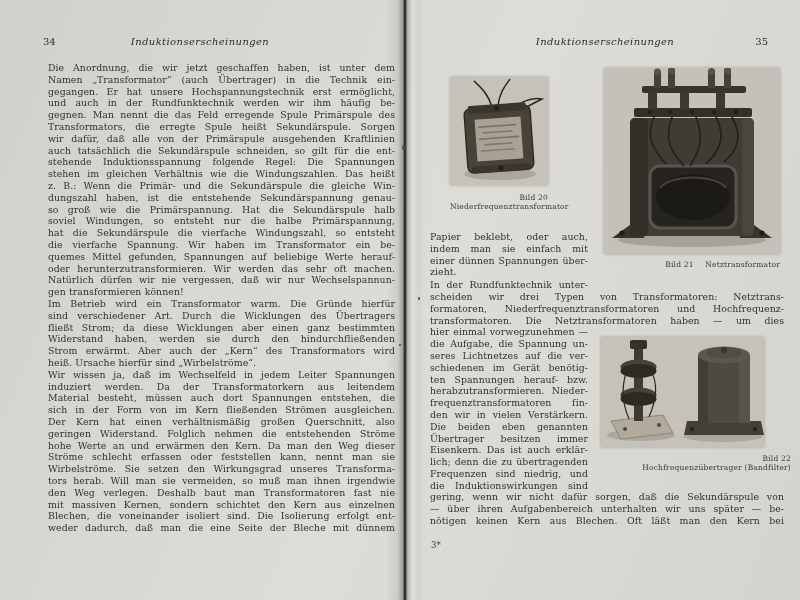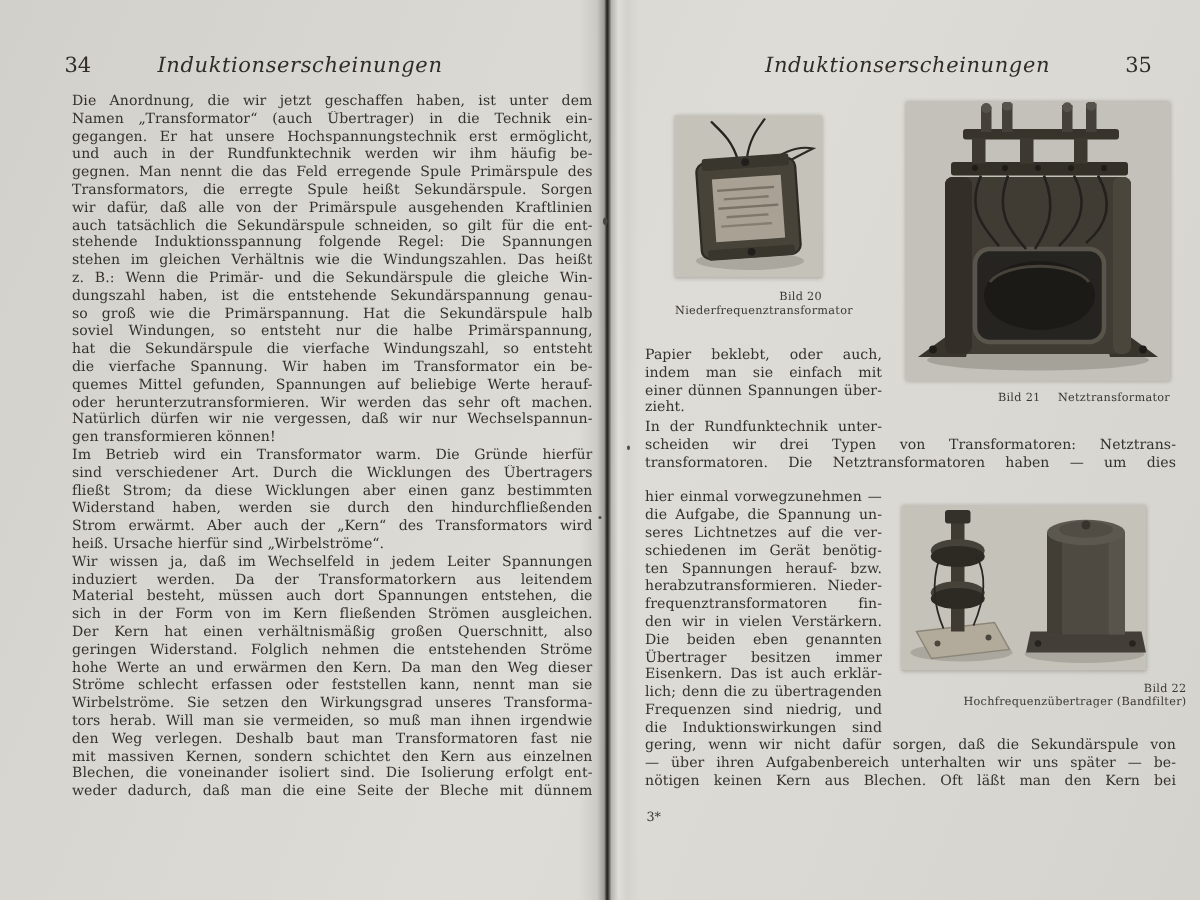--- a/index.html
+++ b/index.html
@@ -14,21 +14,21 @@
     background:linear-gradient(112deg,#d2d0ca 0%,#d9d7d1 28%,#dedcd6 52%,#dad8d2 75%,#d5d3cd 100%);
   }
   
   .gutter {
     position:absolute; left:386px; top:0; width:40px; height:600px;
     background:linear-gradient(to right,
       rgba(60,58,54,0) 0%, rgba(60,58,54,0.10) 30%, rgba(40,38,35,0.35) 42%,
       rgba(20,19,17,0.85) 46%, rgba(20,19,17,0.9) 48%, rgba(70,68,64,0.25) 54%,
       rgba(255,255,255,0.10) 66%, rgba(60,58,54,0.05) 80%, rgba(60,58,54,0) 100%);
   }
-  .running-head { position:absolute; top:36px; height:13px; font-size:14px; }
+  .running-head { position:absolute; top:36px; height:13px; font-size:10px; }
   .running-title { font-style:italic; letter-spacing:0.4px; }
 
   .textblock { position:absolute; }
   .tline {
     height:11.8px; line-height:11.8px; font-size:9.4px;
     letter-spacing:0.05px; word-spacing:0.2px;
     text-align:justify; text-align-last:justify;
     overflow:hidden; color:#33312c;
   }
   .last-flush .tline:last-child { text-align-last:left; }
@@ -238,20 +238,21 @@
         <div class="tline">einer dünnen Spannungen über-</div>
         <div class="tline">zieht.</div>
       </div>
 
     <div class="textblock single" style="left:430px; top:279px; width:158px;">
         <div class="tline">In der Rundfunktechnik unter-</div>
       </div>
 
     <div class="textblock" style="left:430px; top:291px; width:354px;">
         <div class="tline">scheiden wir drei Typen von Transformatoren: Netztrans-</div>
+        <div class="tline">formatoren, Niederfrequenztransformatoren und Hochfrequenz-</div>
         <div class="tline">transformatoren. Die Netztransformatoren haben — um dies</div>
       </div>
 
     <div class="textblock" style="left:430px; top:326.4px; width:158px;">
         <div class="tline">hier einmal vorwegzunehmen —</div>
         <div class="tline">die Aufgabe, die Spannung un-</div>
         <div class="tline">seres Lichtnetzes auf die ver-</div>
         <div class="tline">schiedenen im Gerät benötig-</div>
         <div class="tline">ten Spannungen herauf- bzw.</div>
         <div class="tline">herabzutransformieren. Nieder-</div>

